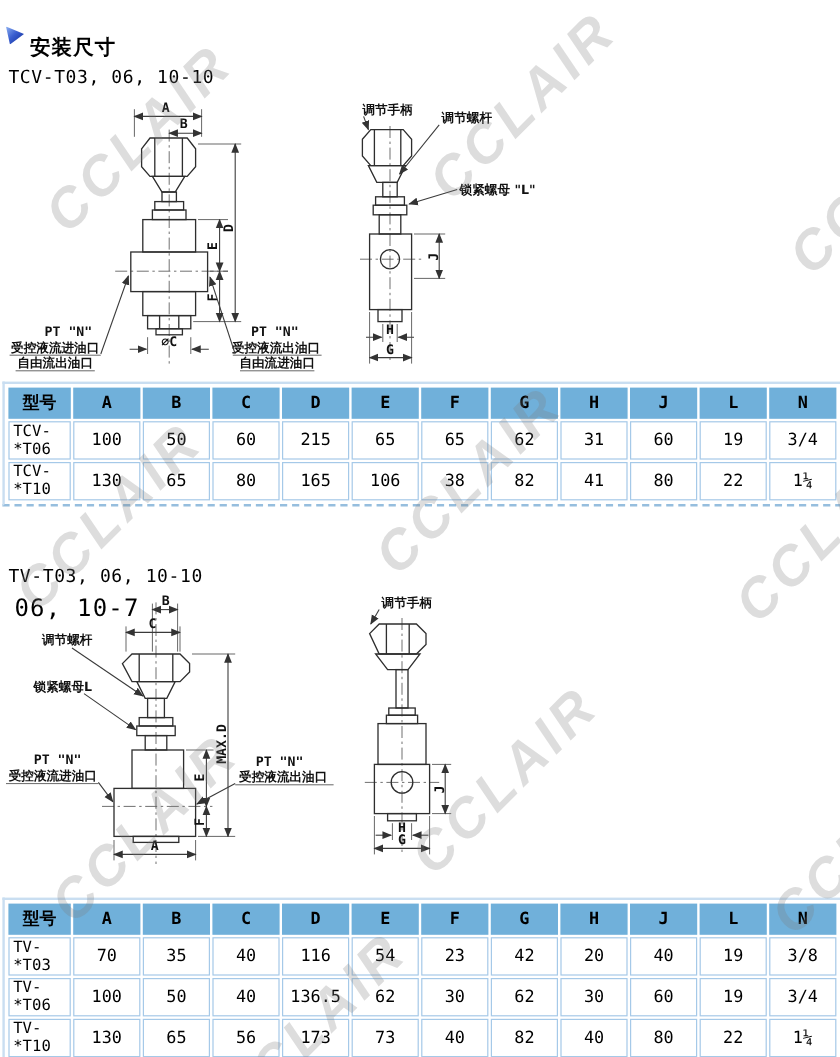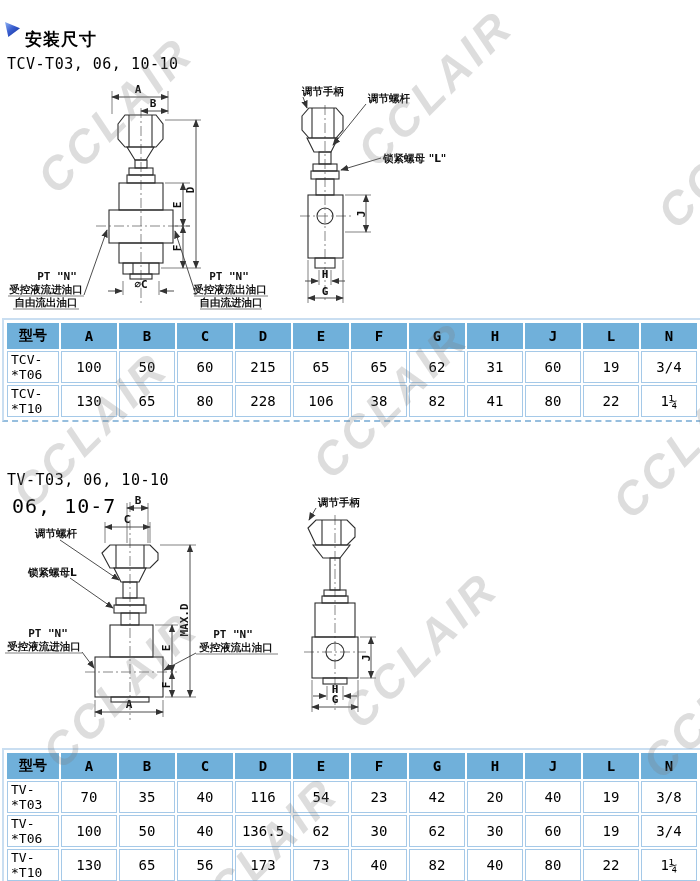--- a/index.html
+++ b/index.html
@@ -215,21 +215,21 @@
           <td>31</td>
           <td>60</td>
           <td>19</td>
           <td>3/4</td>
         </tr>
         <tr>
           <td class="model">TCV-*T10</td>
           <td>130</td>
           <td>65</td>
           <td>80</td>
-          <td>228</td>
+          <td>165</td>
           <td>106</td>
           <td>38</td>
           <td>82</td>
           <td>41</td>
           <td>80</td>
           <td>22</td>
           <td>1¼</td>
         </tr>
       </tbody>
   </table>

